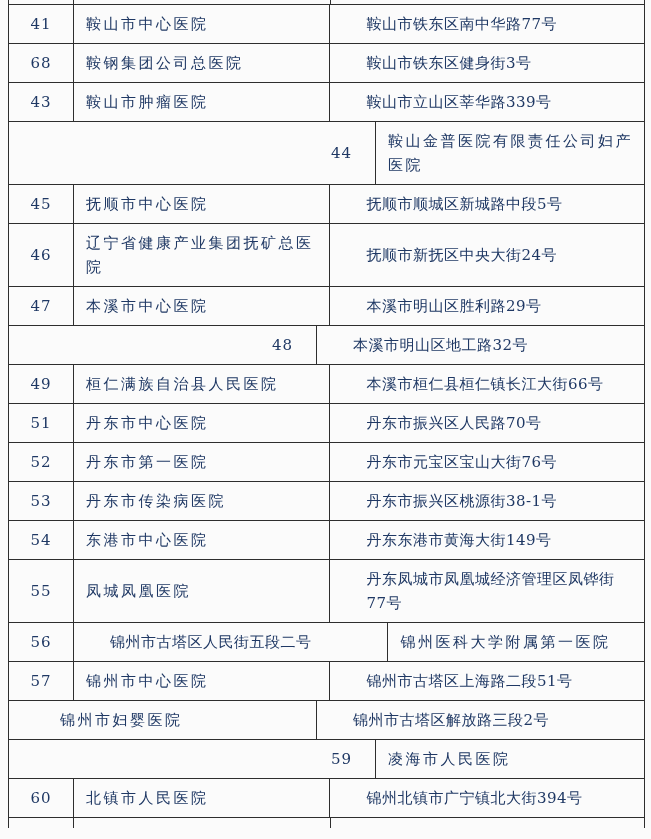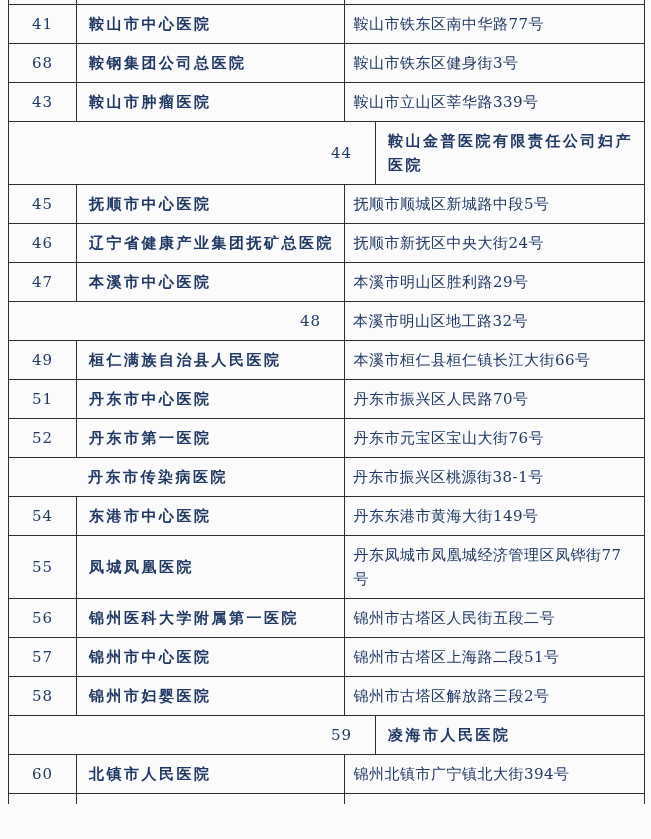--- a/index.html
+++ b/index.html
@@ -43,27 +43,27 @@
     width:68px;
     justify-content:center;
     letter-spacing:1px;
     padding:7px 2px;
   }
   .cell.name{
     width:269px;
     padding-left:12px;
     padding-right:4px;
     letter-spacing:2.5px;
-    font-weight:bold;
   }
   .cell.addr{
     width:300px;
     padding-left:8px;
     padding-right:20px;
     letter-spacing:0.5px;
+    margin-left:28px;
   }
   .stub-top .cell,.stub-bottom .cell{padding:0;}
 </style>
 </head>
 <body>
 
 <div class="table-wrap">
   <div class="htable">
 
     <div class="row stub-top">
@@ -131,50 +131,50 @@
     <div class="cell addr">丹东市振兴区人民路70号</div>
   </div>
 
   <div class="row">
     <div class="cell num">52</div>
     <div class="cell name">丹东市第一医院</div>
     <div class="cell addr">丹东市元宝区宝山大街76号</div>
   </div>
 
   <div class="row">
+    <div class="cell num">53</div>
     <div class="cell name">丹东市传染病医院</div>
     <div class="cell addr">丹东市振兴区桃源街38-1号</div>
   </div>
 
   <div class="row">
     <div class="cell num">54</div>
     <div class="cell name">东港市中心医院</div>
     <div class="cell addr">丹东东港市黄海大街149号</div>
   </div>
 
   <div class="row">
     <div class="cell num">55</div>
     <div class="cell name">凤城凤凰医院</div>
     <div class="cell addr">丹东凤城市凤凰城经济管理区凤铧街77号</div>
   </div>
 
   <div class="row">
     <div class="cell num">56</div>
+    <div class="cell addr">锦州市古塔区人民街五段二号</div>
     <div class="cell name">锦州医科大学附属第一医院</div>
-    <div class="cell addr">锦州市古塔区人民街五段二号</div>
   </div>
 
   <div class="row">
     <div class="cell num">57</div>
     <div class="cell name">锦州市中心医院</div>
     <div class="cell addr">锦州市古塔区上海路二段51号</div>
   </div>
 
   <div class="row">
-    <div class="cell num">58</div>
     <div class="cell name">锦州市妇婴医院</div>
     <div class="cell addr">锦州市古塔区解放路三段2号</div>
   </div>
 
   <div class="row">
     <div class="cell num">59</div>
     <div class="cell name">凌海市人民医院</div>
   </div>
 
   <div class="row">

